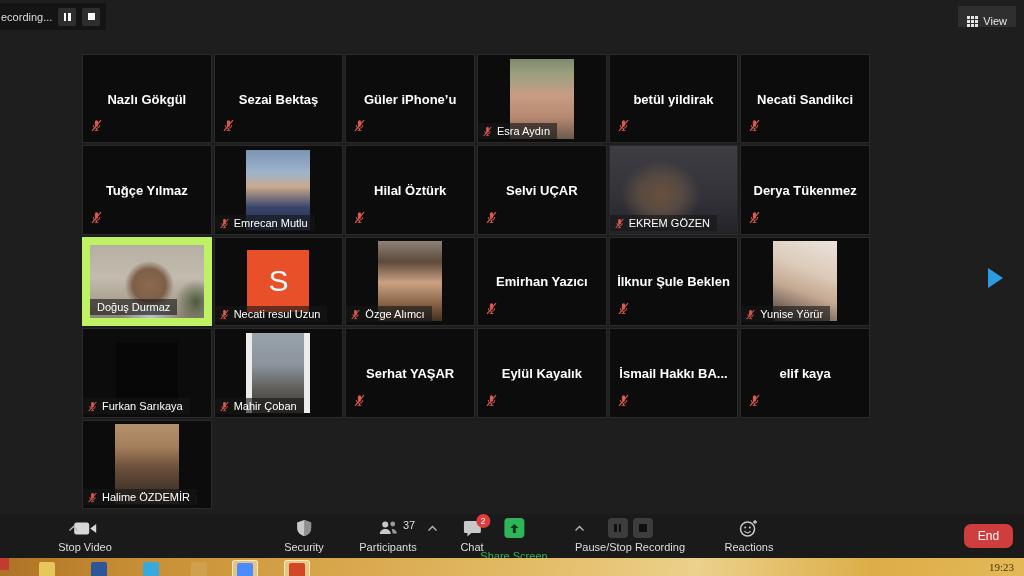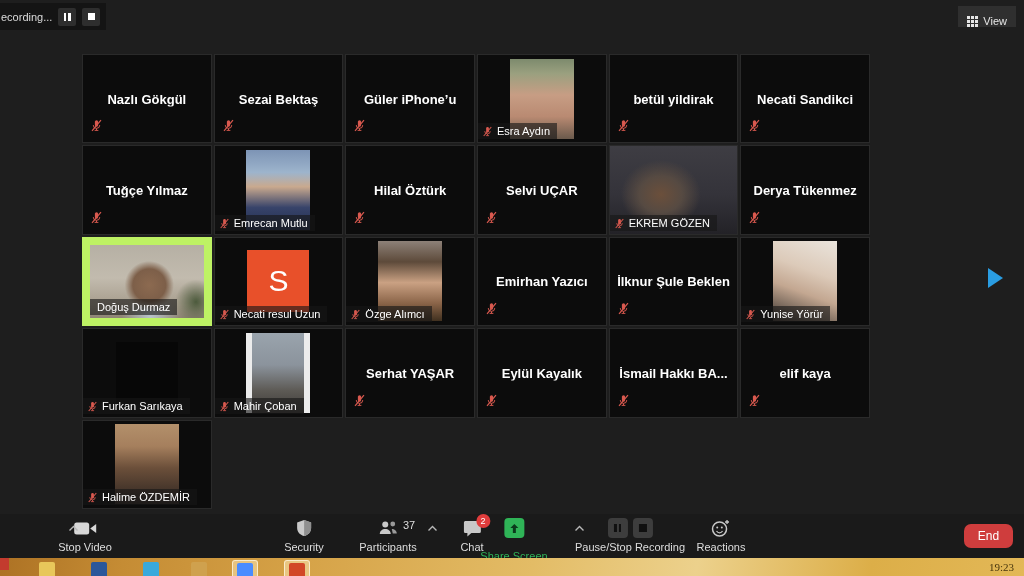--- a/index.html
+++ b/index.html
@@ -487,21 +487,21 @@
             <i></i>
           </span>
       </span>
       <span class="rec-ctrl-box">
         <span class="stop-glyph"></span>
       </span>
     </span>
     <span class="tb-label">Pause/Stop Recording</span>
   </div>
 
-  <div class="tb-item" style="left:721px;align-items:center;">
+  <div class="tb-item" style="left:749px;align-items:center;">
     <span class="tb-icon">
       <svg width="20" height="18" viewBox="0 0 20 18">
           <circle cx="9" cy="10" r="7" fill="none" stroke="#c9c9c9" stroke-width="1.5"></circle>
           <circle cx="6.7" cy="8.6" r="1" fill="#c9c9c9"></circle>
           <circle cx="11.3" cy="8.6" r="1" fill="#c9c9c9"></circle>
           <path d="M6 12c.8 1.2 2 1.8 3 1.8s2.2-.6 3-1.8" stroke="#c9c9c9" stroke-width="1.3" fill="none"></path>
           <path d="M16.5 1v4M14.5 3h4" stroke="#c9c9c9" stroke-width="1.3"></path>
         </svg>
     </span>
     <span class="tb-label">Reactions</span>

